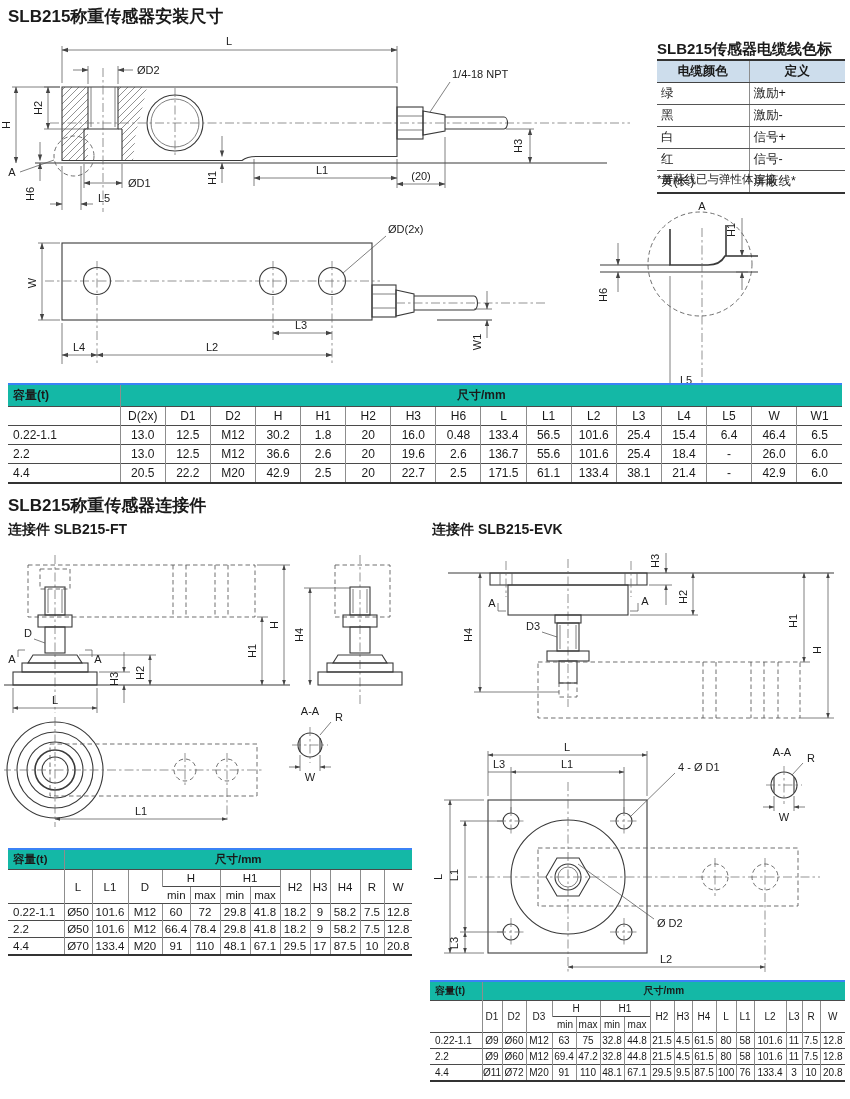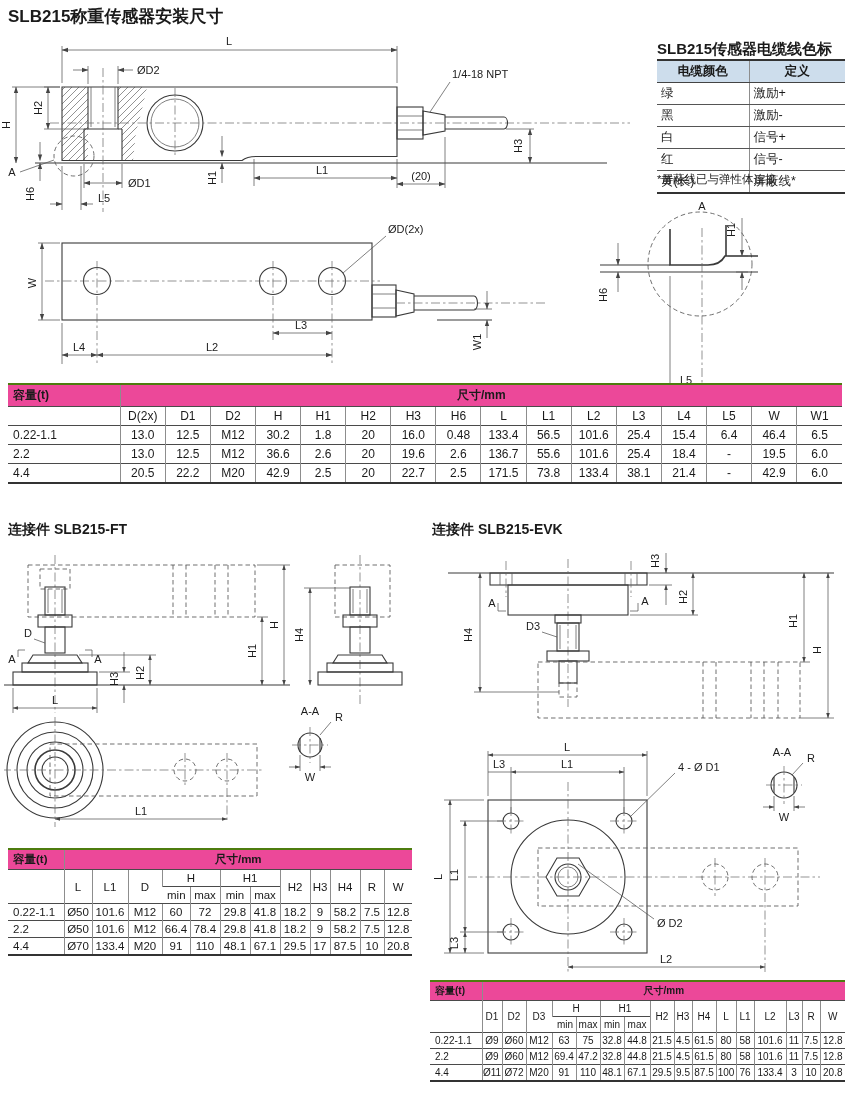--- a/index.html
+++ b/index.html
@@ -8,21 +8,21 @@
   .h1{position:absolute;font-size:17px;font-weight:bold;letter-spacing:0;}
   .h2{position:absolute;font-size:14px;font-weight:bold;}
   .abs{position:absolute;}
 
   
   table.dimtable{border-collapse:collapse;table-layout:fixed;background:#fff;
      border-bottom:2px solid #333;}
   table.dimtable td,table.dimtable th{border-top:1px solid #4a4a4a;border-left:1px solid #8d8d8d;
      padding:2px 1px;text-align:center;font-weight:normal;white-space:nowrap;overflow:hidden;}
   table.dimtable tr > :first-child{border-left:none;text-align:left;padding-left:5px;}
-  table.dimtable tr.hdr th{background:#ec4899;font-weight:bold;border-top:2px solid #4d7c0f;}
+  table.dimtable tr.hdr th{background:#14b8a6;font-weight:bold;border-top:2px solid #3b82f6;}
   table.t-main{width:834px;font-size:12px;}
   table.t-ft{width:404px;font-size:11.5px;}
   table.t-evk{width:415px;font-size:10px;}
   table.t-evk td,table.t-evk th{padding:2px 0;}
 
   
   table.cable{border-collapse:collapse;table-layout:fixed;width:188px;font-size:12.5px;
      border-bottom:2px solid #333;}
   table.cable th{background:#cdddec;font-weight:bold;border-top:2px solid #333;
      border-bottom:1px solid #444;padding:2px 20px;text-align:center;}
@@ -294,45 +294,46 @@
           <td>2.6</td>
           <td>20</td>
           <td>19.6</td>
           <td>2.6</td>
           <td>136.7</td>
           <td>55.6</td>
           <td>101.6</td>
           <td>25.4</td>
           <td>18.4</td>
           <td>-</td>
-          <td>19.5</td>
+          <td>26.0</td>
           <td>6.0</td>
     </tr>
     <tr>
       <td>4.4</td>
       <td>20.5</td>
           <td>22.2</td>
           <td>M20</td>
           <td>42.9</td>
           <td>2.5</td>
           <td>20</td>
           <td>22.7</td>
           <td>2.5</td>
           <td>171.5</td>
-          <td>73.8</td>
+          <td>61.1</td>
           <td>133.4</td>
           <td>38.1</td>
           <td>21.4</td>
           <td>-</td>
           <td>42.9</td>
           <td>6.0</td>
     </tr>
   </tbody>
     </table>
 
+  <div class="h1" style="left:8px;top:494px;">SLB215称重传感器连接件</div>
   <div class="h2" style="left:8px;top:521px;">连接件 SLB215-FT</div>
   <div class="h2" style="left:432px;top:521px;">连接件 SLB215-EVK</div>
 
   <svg class="abs" style="left:4px;top:545px;" width="410" height="300">
     <defs>
       <marker id="arF" viewBox="0 0 10 10" refX="9" refY="5" markerWidth="8" markerHeight="8" orient="auto-start-reverse">
         <path d="M0,1.8 L9.5,5 L0,8.2 z" fill="#444"></path>
       </marker>
       <pattern id="chF" width="5" height="5" patternUnits="userSpaceOnUse">
         <path d="M0,5 L5,0 M0,0 L5,5" stroke="#777" stroke-width="0.6"></path>

